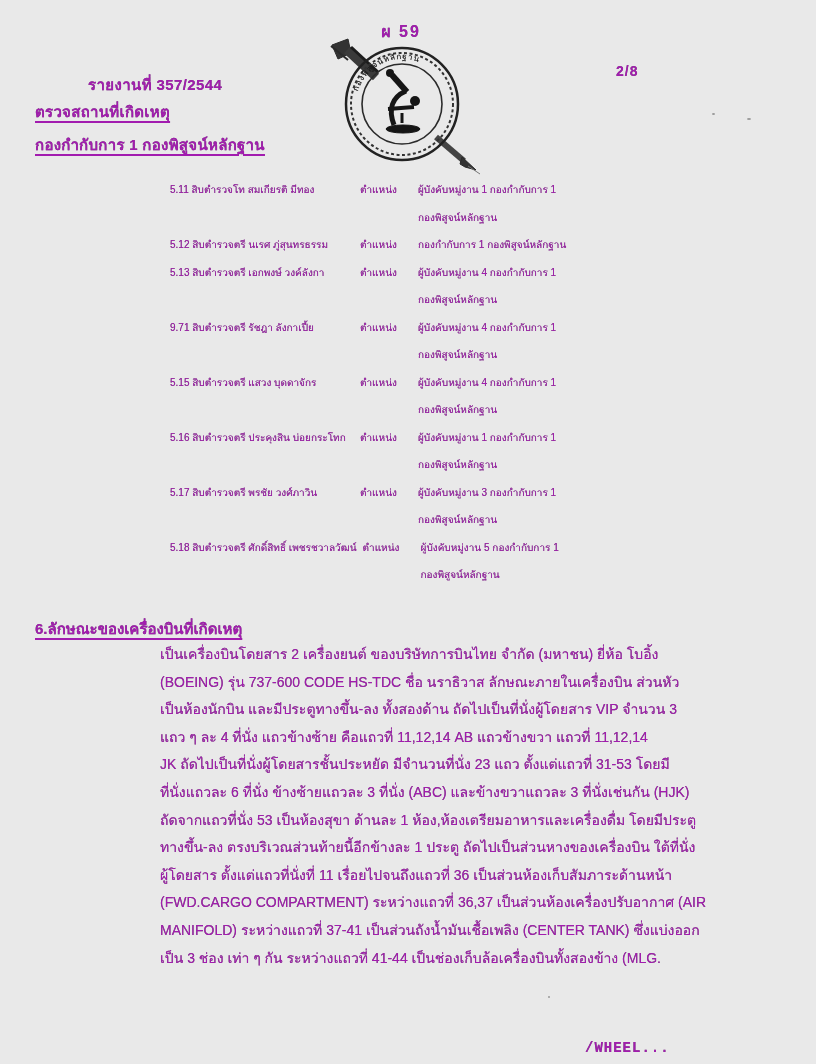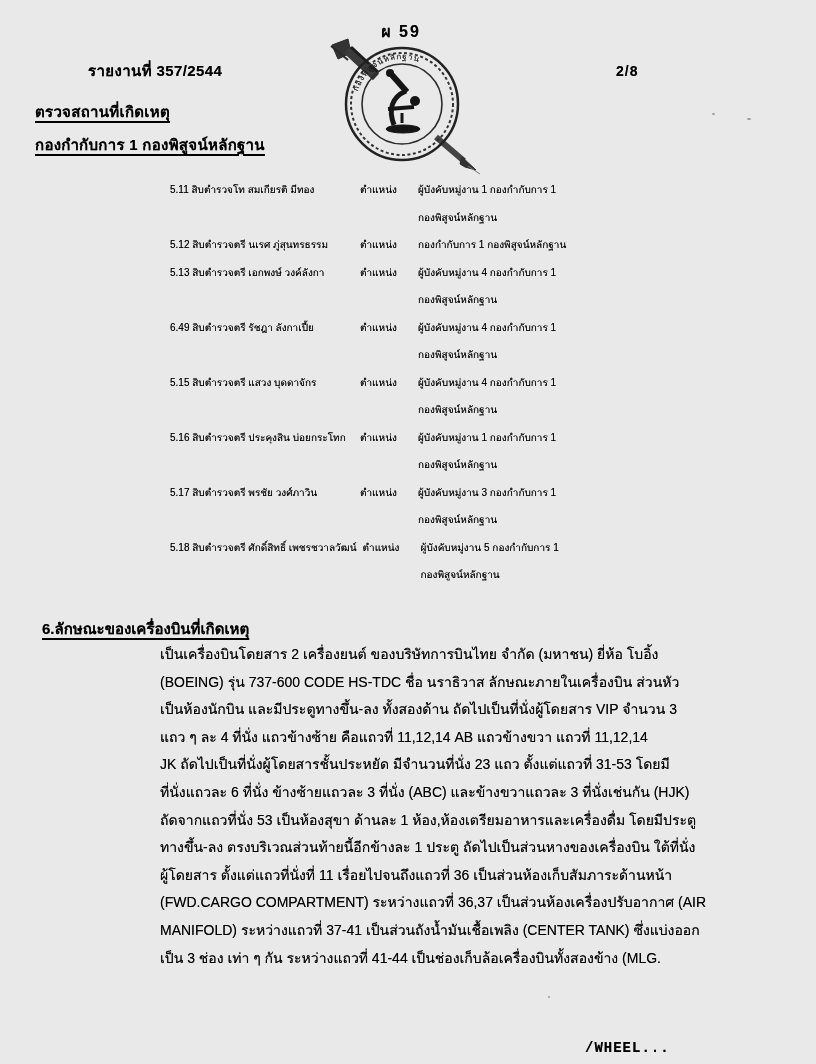--- a/index.html
+++ b/index.html
@@ -5,30 +5,30 @@
   html,body{margin:0;padding:0;}
   body{
     background:#d8d8d8;
     font-family:"Liberation Sans","DejaVu Sans",sans-serif;
   }
   .page{
     position:relative;
     width:816px;height:1064px;
     margin:0 auto;
     background:#e9e9e9;
-    color:#000000;
+    color:#a21caf;
     overflow:hidden;
     text-shadow:0 0 .45px rgba(20,20,20,.6);
   }
   .doc-code{
     position:absolute;top:19px;left:0;right:14px;
     text-align:center;font-size:16px;font-weight:700;letter-spacing:2px;
   }
   .report-no{
-    position:absolute;top:59px;left:88px;
+    position:absolute;top:73px;left:88px;
     font-size:15px;font-weight:600;letter-spacing:.4px;
   }
   .page-no{
     position:absolute;top:63px;left:616px;
     font-size:14px;font-weight:700;letter-spacing:1px;
   }
   .hdr{
     position:absolute;left:35px;
     font-size:15px;font-weight:700;
     text-decoration:underline;
@@ -42,21 +42,21 @@
   .officer-list{
     position:absolute;left:170px;top:176px;right:30px;
     font-size:10px;line-height:27.5px;
   }
   .officer-row{display:flex;align-items:flex-start;}
   .o-name{min-width:184px;white-space:nowrap;padding-right:6px;}
   .o-label{min-width:50px;white-space:nowrap;padding-right:8px;}
   .o-desc{flex:1;}
   .o-desc div{white-space:nowrap;}
   .section6-heading{
-    position:absolute;left:42px;top:617px;
+    position:absolute;left:35px;top:617px;
     font-size:15px;font-weight:700;
     text-decoration:underline;
     text-decoration-thickness:1.5px;
     text-underline-offset:4px;
   }
   .section6-body{
     position:absolute;left:160px;top:641px;width:600px;
     font-size:14px;line-height:27.6px;
   }
   .para-line{white-space:nowrap;}
@@ -133,21 +133,21 @@
       </div>
       <div class="officer-row">
         <div class="o-name">5.13 สิบตำรวจตรี เอกพงษ์ วงค์ลังกา</div>
         <div class="o-label">ตำแหน่ง</div>
         <div class="o-desc">
           <div>ผู้บังคับหมู่งาน 4 กองกำกับการ 1</div>
           <div>กองพิสูจน์หลักฐาน</div>
         </div>
       </div>
       <div class="officer-row">
-        <div class="o-name">6.49 สิบตำรวจตรี รัชฎา  ลังกาเปี้ย</div>
+        <div class="o-name">9.71 สิบตำรวจตรี รัชฎา  ลังกาเปี้ย</div>
         <div class="o-label">ตำแหน่ง</div>
         <div class="o-desc">
           <div>ผู้บังคับหมู่งาน 4 กองกำกับการ 1</div>
           <div>กองพิสูจน์หลักฐาน</div>
         </div>
       </div>
       <div class="officer-row">
         <div class="o-name">5.15 สิบตำรวจตรี แสวง บุดดาจักร</div>
         <div class="o-label">ตำแหน่ง</div>
         <div class="o-desc">

